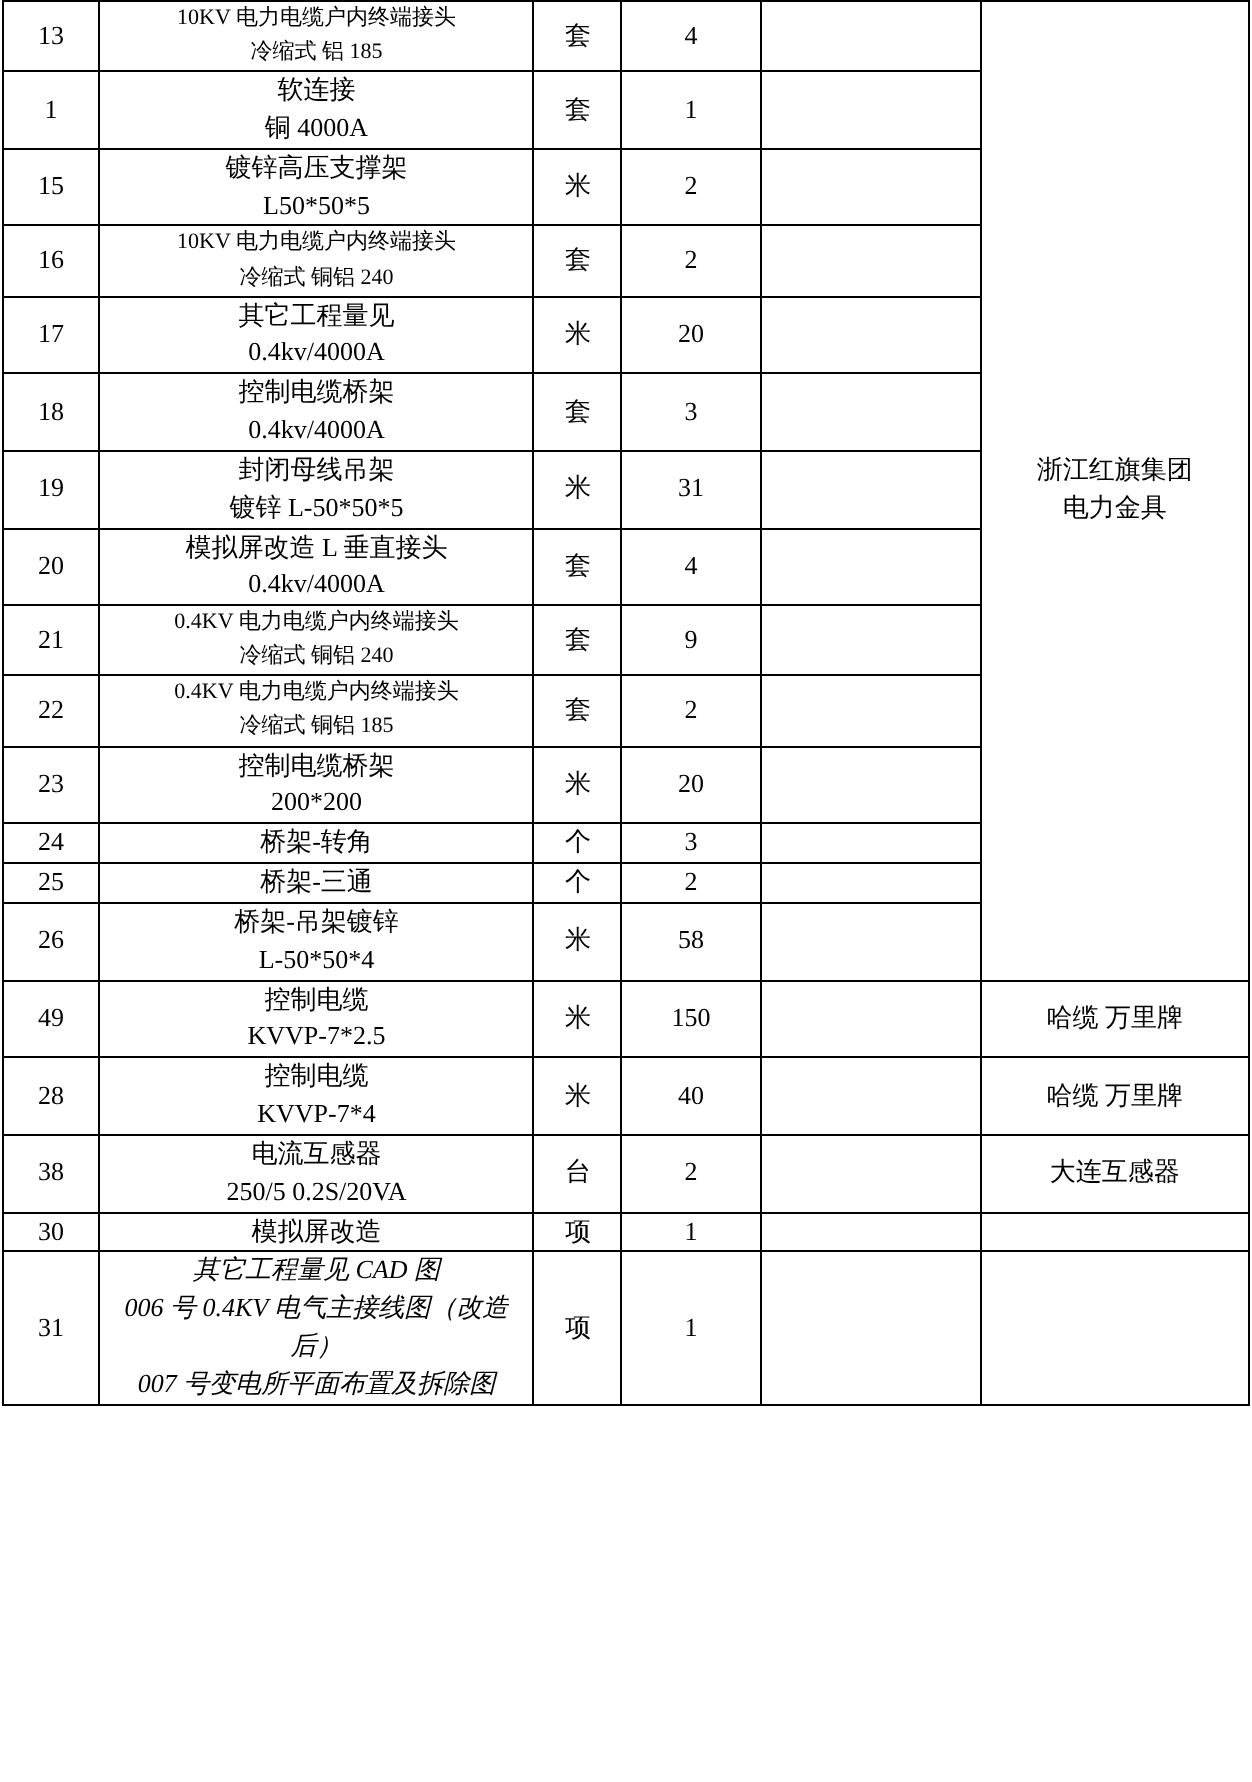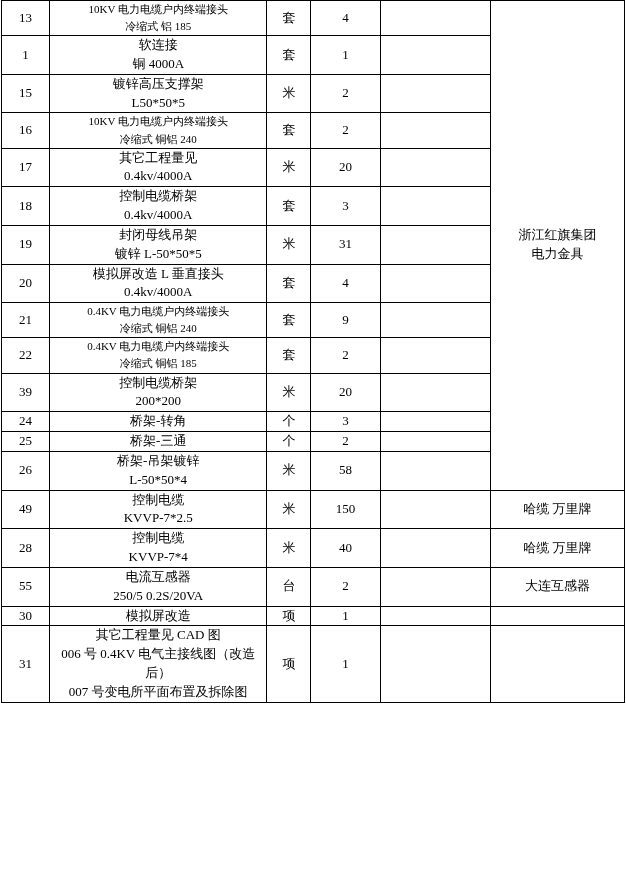--- a/index.html
+++ b/index.html
@@ -72,20 +72,21 @@
     line-height: 1.7;
     white-space: pre-line;
     margin-top: 15px;
   }
   .last-name-cell {
     font-size: 11.5px;
     line-height: 1.5;
     padding: 4px 2px;
     text-align: left;
     white-space: pre-line;
+    font-style: italic;
   }
 </style>
 </head>
 <body>
 
 <div class="sheet">
   <table class="items">
     <colgroup>
       <col class="c-no">
       <col class="c-name">
@@ -171,21 +172,21 @@
       </tr>
       <tr>
         <td class="no-cell">22</td>
         <td class="name-cell small">0.4KV 电力电缆户内终端接头
 冷缩式      铜铝 185</td>
         <td class="unit-cell">套</td>
         <td class="qty-cell">2</td>
         <td class="price-cell"></td>
       </tr>
       <tr>
-        <td class="no-cell">39</td>
+        <td class="no-cell">23</td>
         <td class="name-cell">控制电缆桥架
 200*200</td>
         <td class="unit-cell">米</td>
         <td class="qty-cell">20</td>
         <td class="price-cell"></td>
       </tr>
       <tr>
         <td class="no-cell">24</td>
         <td class="name-cell">桥架-转角</td>
         <td class="unit-cell">个</td>
@@ -219,21 +220,21 @@
       <tr>
         <td class="no-cell">28</td>
         <td class="name-cell">控制电缆
 KVVP-7*4</td>
         <td class="unit-cell">米</td>
         <td class="qty-cell">40</td>
         <td class="price-cell"></td>
         <td class="brand-cell">哈缆 万里牌</td>
       </tr>
       <tr>
-        <td class="no-cell">55</td>
+        <td class="no-cell">38</td>
         <td class="name-cell">电流互感器
 250/5   0.2S/20VA</td>
         <td class="unit-cell">台</td>
         <td class="qty-cell">2</td>
         <td class="price-cell"></td>
         <td class="brand-cell">大连互感器</td>
       </tr>
       <tr>
         <td class="no-cell">30</td>
         <td class="name-cell">模拟屏改造</td>

